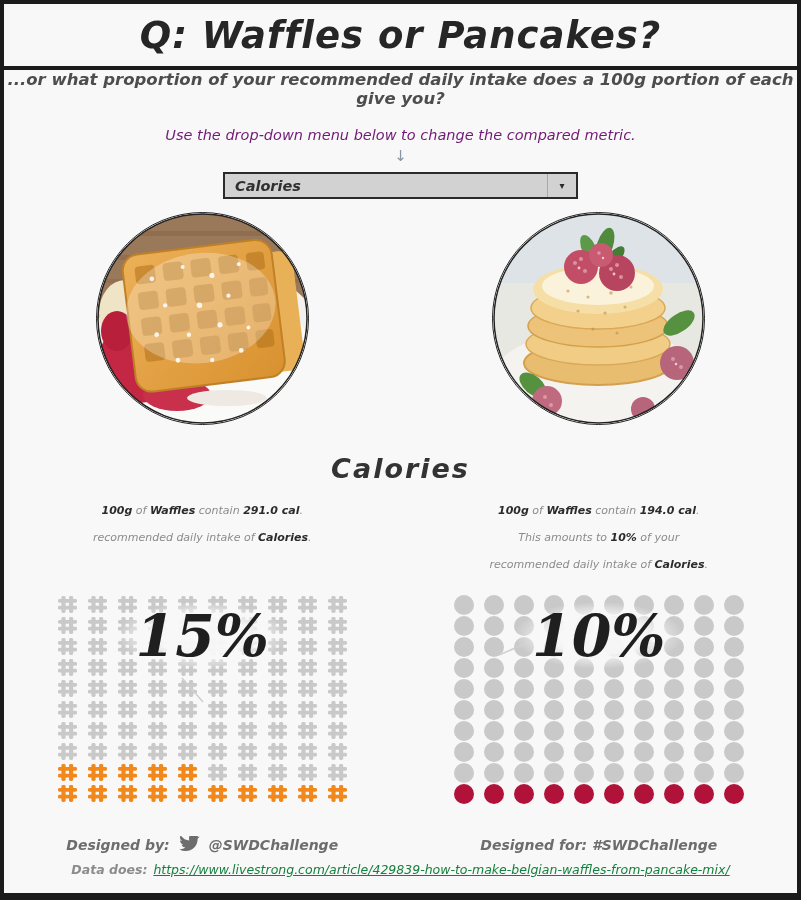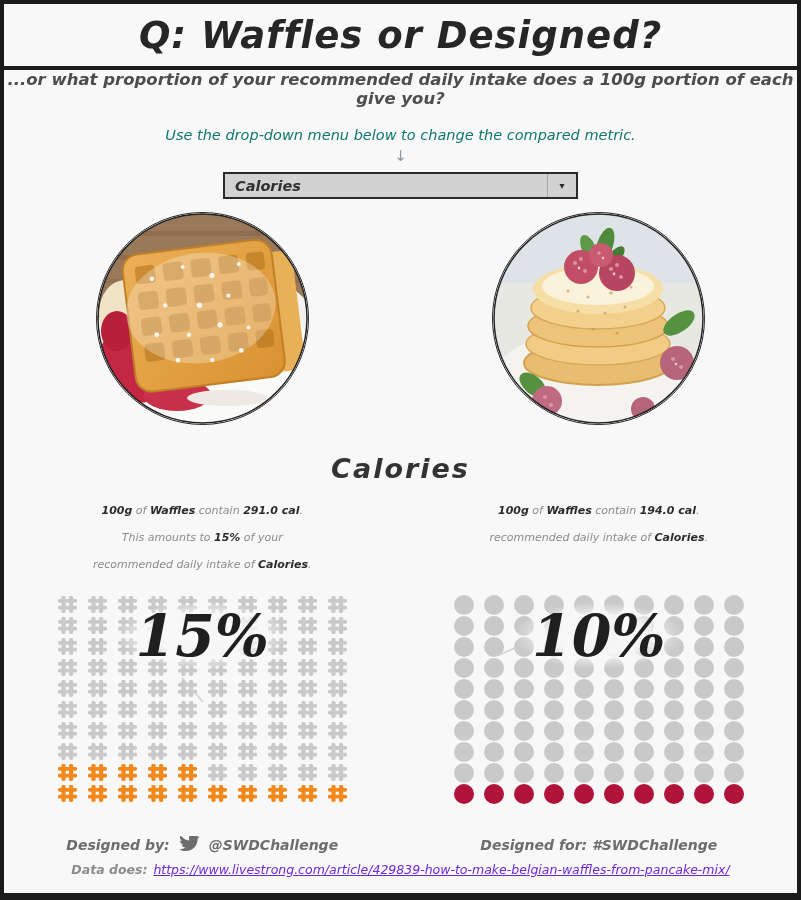--- a/index.html
+++ b/index.html
@@ -5,21 +5,21 @@
   html,body{margin:0;padding:0;background:#e9e9e9;}
   .page{
     position:relative;width:801px;height:900px;box-sizing:border-box;
     background:#f8f8f8;border:4px solid #1b1b1b;border-bottom-width:7px;
     font-family:"DejaVu Sans",sans-serif;overflow:hidden;
   }
   
   .title-box{height:62px;border-bottom:4px solid #1b1b1b;display:flex;align-items:center;justify-content:center;}
   .title{font-size:37px;font-weight:bold;font-style:italic;color:#262626;letter-spacing:1px;}
   .subtitle{text-align:center;font-size:16.5px;font-weight:bold;font-style:italic;color:#4d4d4d;}
-  .instruction{margin-top:19px;text-align:center;font-size:14.5px;font-style:italic;color:#0f766e;}
+  .instruction{margin-top:19px;text-align:center;font-size:14.5px;font-style:italic;color:#701a75;}
   .down-arrow{margin-top:4px;text-align:center;font-size:15px;color:#8896a6;}
   
   .dropdown-row{display:flex;justify-content:center;margin-top:7px;}
   .dropdown{
     width:355px;height:27px;background:#d2d2d2;border:2px solid #2a2a2a;
     display:flex;align-items:center;cursor:pointer;box-sizing:border-box;
   }
   .dropdown .value{flex:1;padding-left:10px;font-size:14.5px;font-style:italic;font-weight:bold;color:#303030;}
   .dropdown .caret-box{width:28px;height:100%;border-left:1px solid #a8a8a8;display:flex;align-items:center;justify-content:center;font-size:10px;color:#2a2a2a;}
   
@@ -47,29 +47,29 @@
   .leader{position:absolute;z-index:1;}
   .leader-left{left:176px;top:82px;}
   .leader-right{left:96px;top:48px;}
   
   .footer-row{display:flex;margin-top:32px;align-items:center;}
   .footer-half{width:50%;display:flex;align-items:center;justify-content:center;gap:9px;
     font-size:14px;font-weight:bold;font-style:italic;color:#6d6d6d;}
   .tw-icon{width:21px;height:17px;display:inline-block;}
   .source-row{margin-top:9px;text-align:center;font-size:12.5px;font-style:italic;}
   .source-prefix{color:#8b8b8b;font-weight:bold;margin-right:6px;}
-  .source-link{color:#6d28d9;margin-top:33px;}
+  .source-link{color:#15803d;margin-top:33px;}
 </style>
 </head>
 <body>
 
 <div class="page">
 
   <div class="title-box">
-    <div class="title">Q: Waffles or Designed?</div>
+    <div class="title">Q: Waffles or Pancakes?</div>
   </div>
 
   <div class="subtitle">...or what proportion of your recommended daily intake does a 100g portion of each give you?</div>
   <div class="instruction">Use the drop-down menu below to change the compared metric.</div>
   <div class="down-arrow">↓</div>
 
   <div class="dropdown-row">
     <div class="dropdown">
       <span class="value">Calories</span>
       <span class="caret-box">▾</span>
@@ -217,25 +217,25 @@
         </svg>
       </div>
     </div>
   </div>
 
   <div class="section-title">Calories</div>
 
   <div class="stats-row">
     <div class="stats">
         <div><span class="seg-b">100g</span><span class="seg-n"> of </span><span class="seg-b">Waffles</span><span class="seg-n"> contain </span><span class="seg-b">291.0 cal</span><span class="seg-n">.</span></div>
-        <div><span class="seg-n">This amounts to </span><span class="seg-b">15%</span><span class="seg-n"> of your</span></div>
         <div><span class="seg-n">recommended daily intake of </span><span class="seg-b">Calories</span><span class="seg-n">.</span></div>
       </div>
     <div class="stats">
         <div><span class="seg-b">100g</span><span class="seg-n"> of </span><span class="seg-b">Waffles</span><span class="seg-n"> contain </span><span class="seg-b">194.0 cal</span><span class="seg-n">.</span></div>
+        <div><span class="seg-n">This amounts to </span><span class="seg-b">10%</span><span class="seg-n"> of your</span></div>
         <div><span class="seg-n">recommended daily intake of </span><span class="seg-b">Calories</span><span class="seg-n">.</span></div>
       </div>
   </div>
 
   <div class="charts-row">
     <div class="chart">
       <div class="grid">
           <span class="cell">
             <svg width="19" height="17" viewBox="0 0 20 20" preserveAspectRatio="none">
               <g fill="#C9C9C9">

